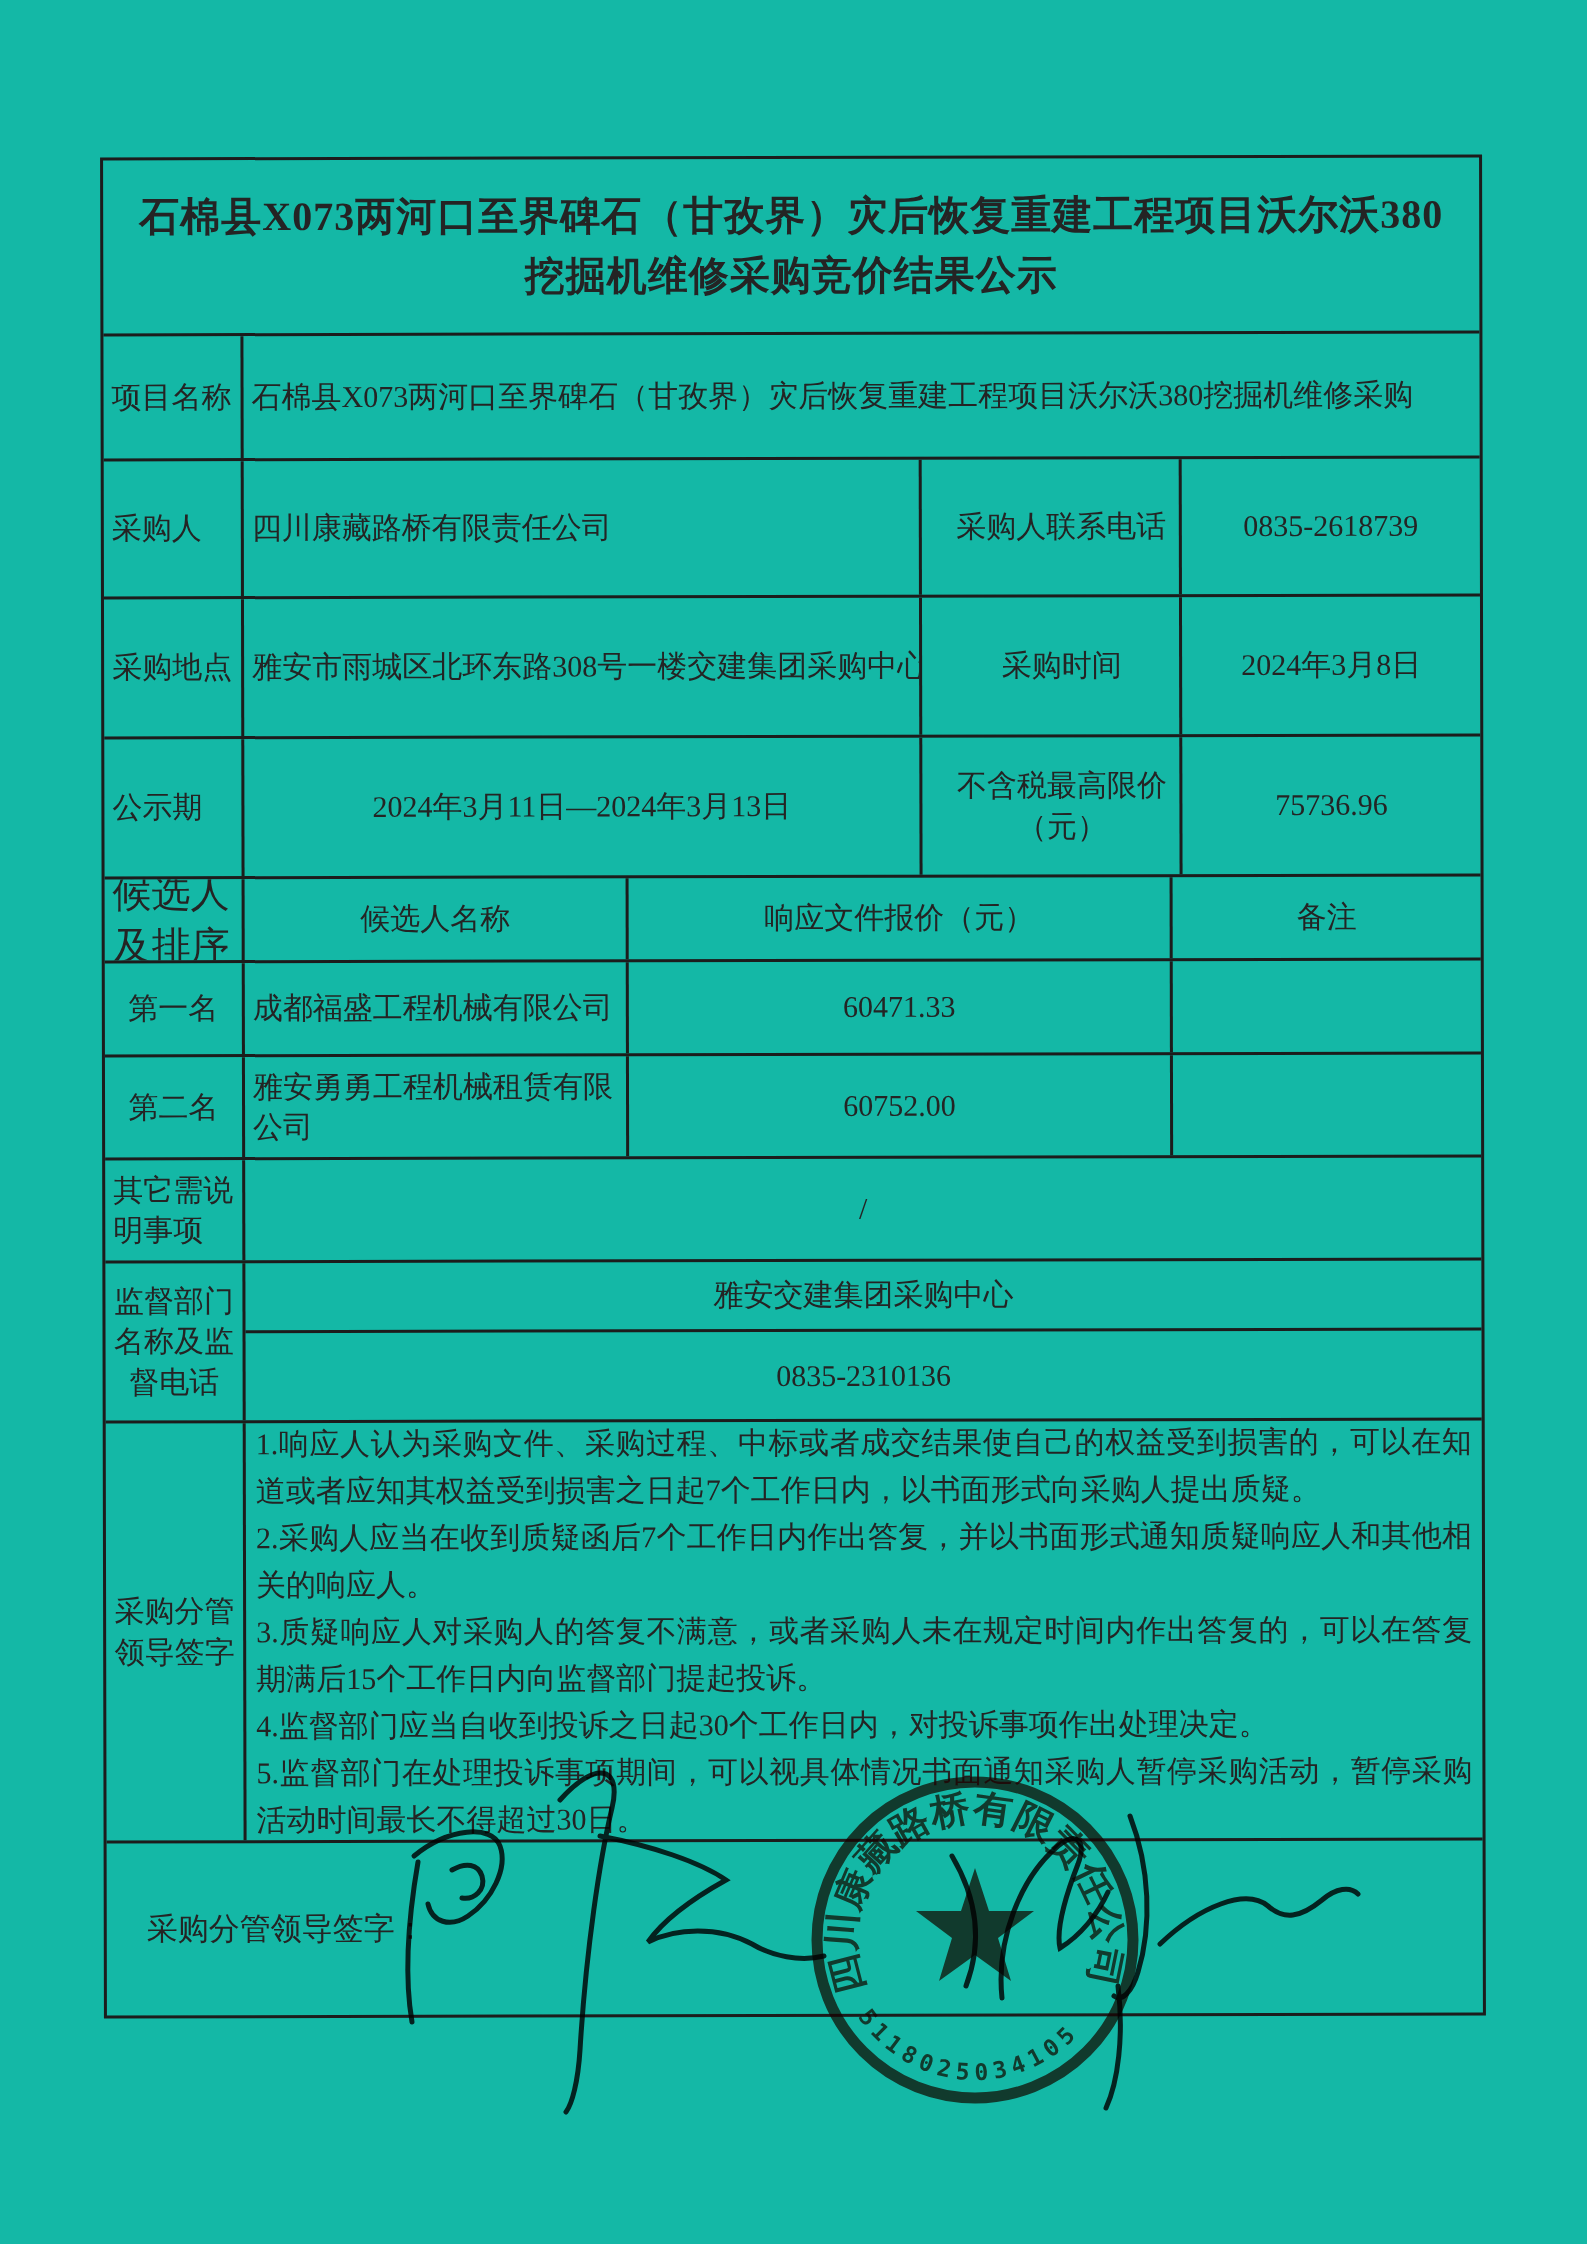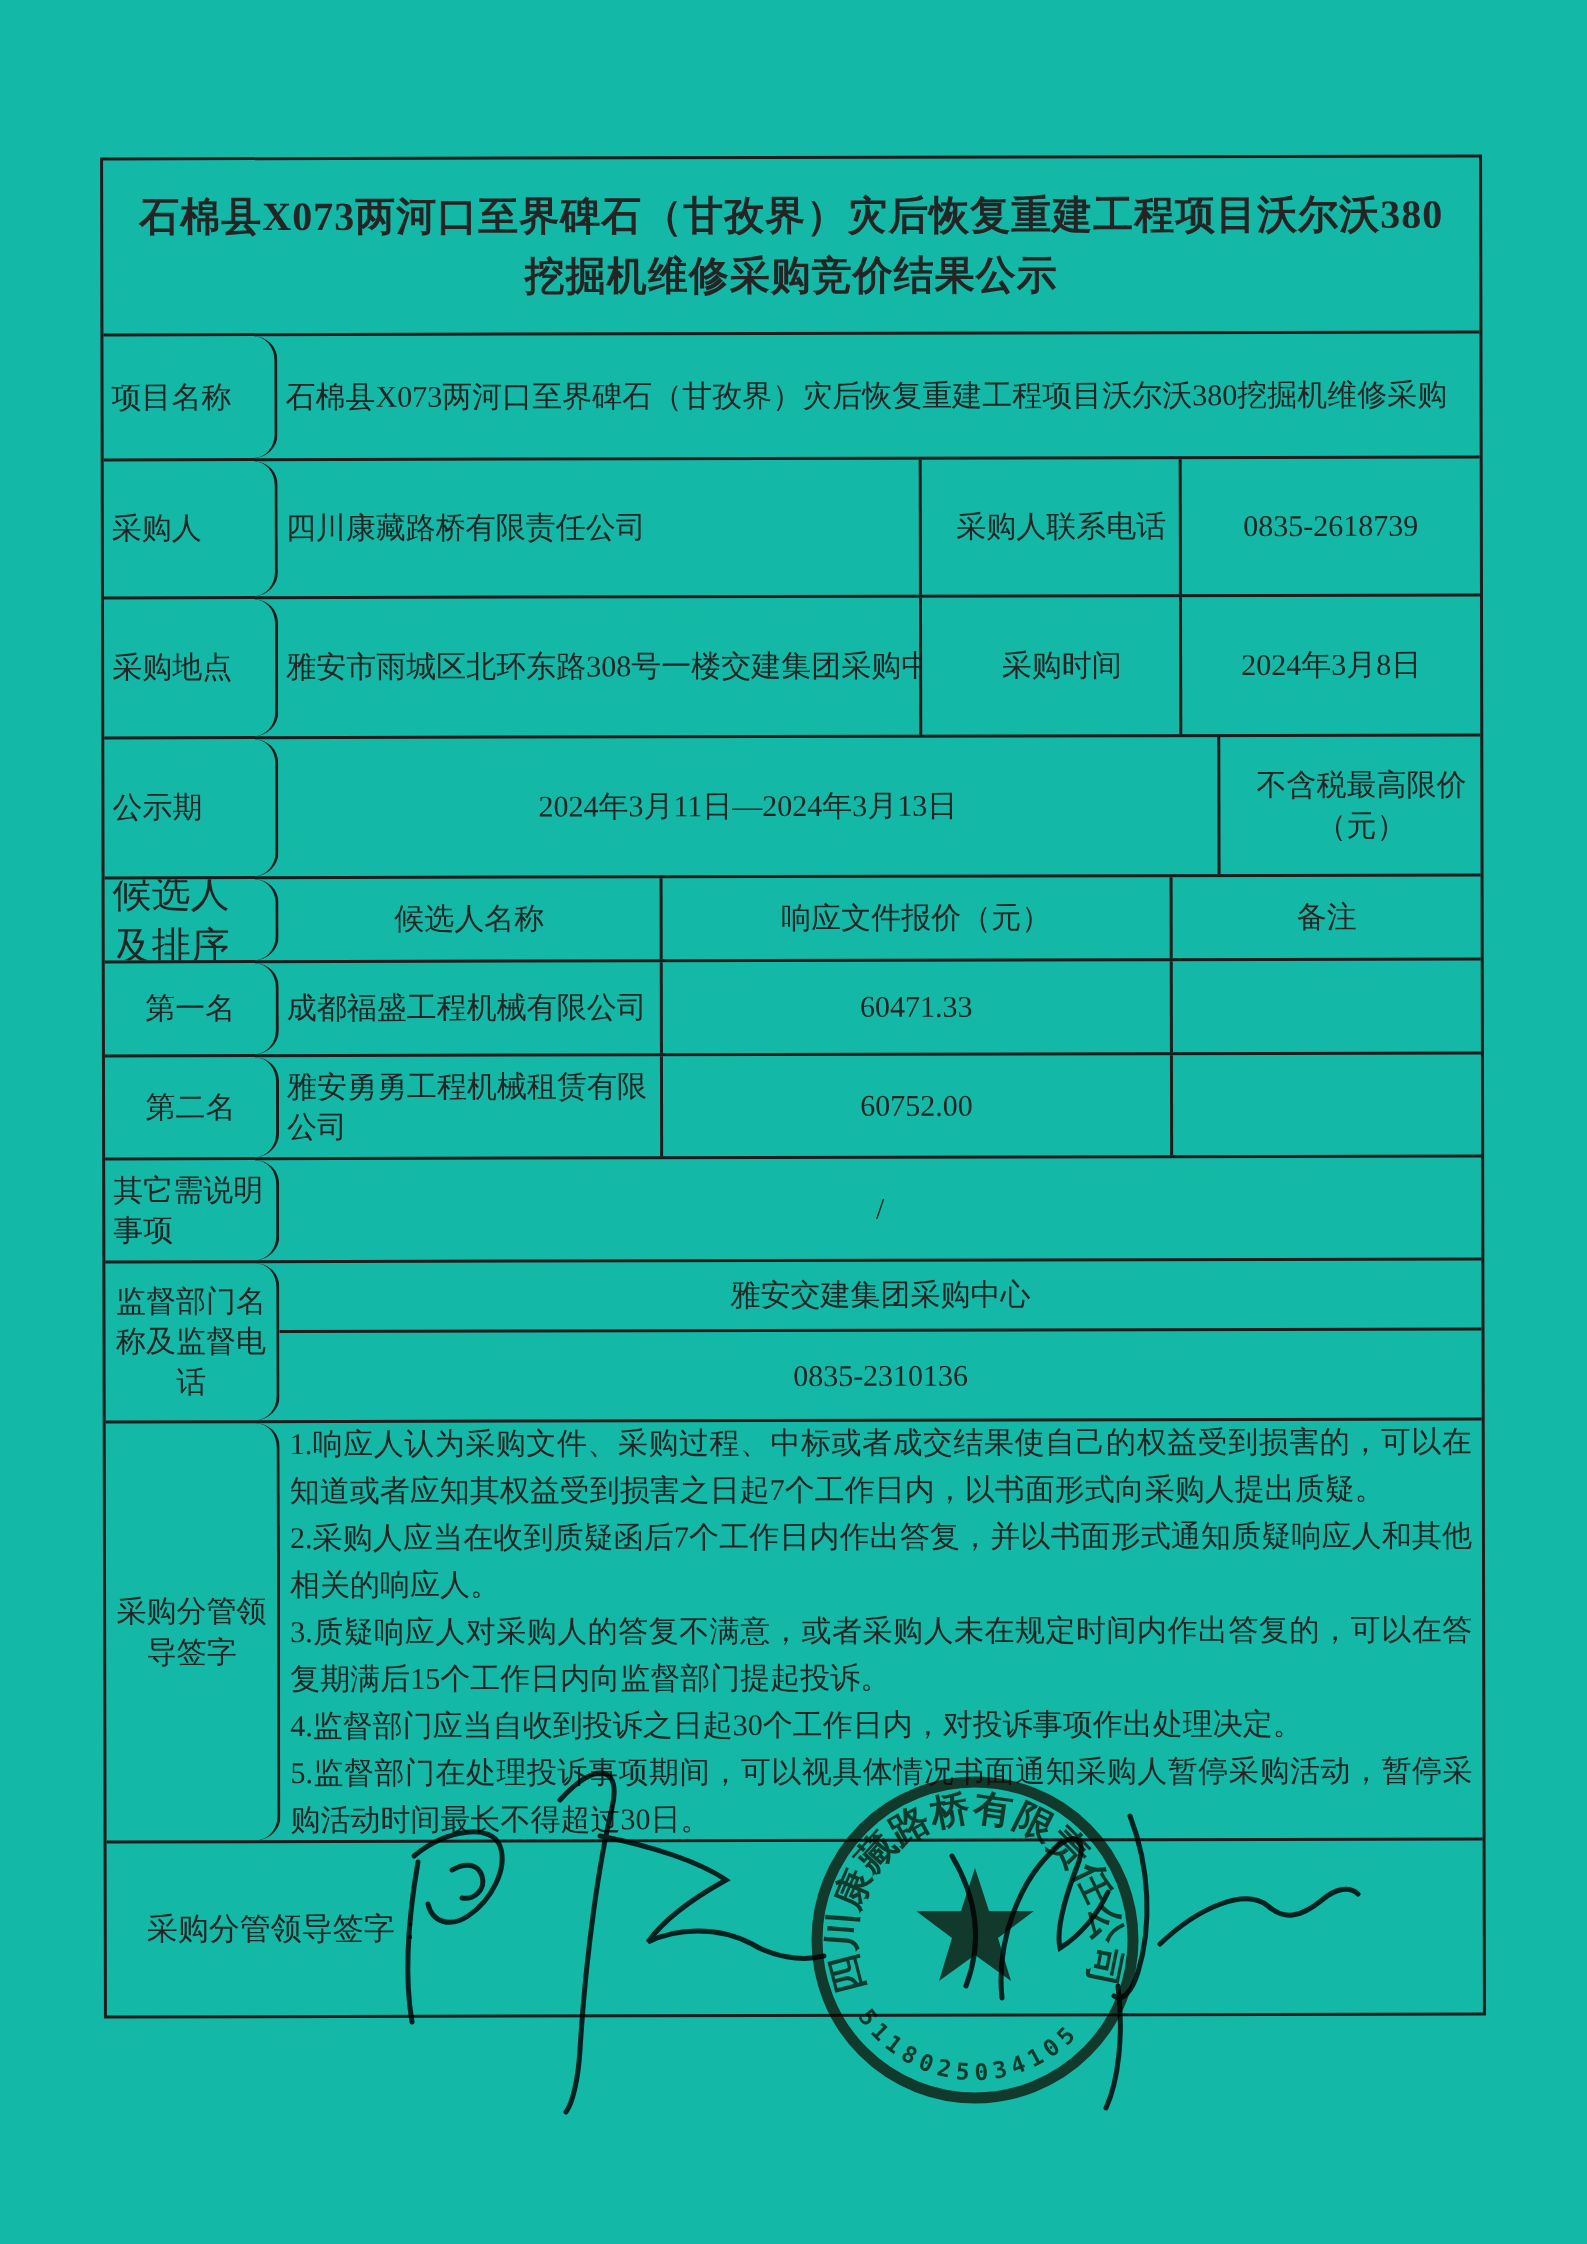--- a/index.html
+++ b/index.html
@@ -23,21 +23,21 @@
   .t-row:last-child{border-bottom:none;}
   .cell{
     box-sizing:border-box;
     border-right:3px solid #1c1c1c;
     display:flex;align-items:center;
     font-size:30px;line-height:1.35;
     padding:4px 8px;
     overflow:hidden;
   }
   .cell:last-child{border-right:none;}
-  .col-label{width:174px;flex:none;border-radius:24px;}
+  .col-label{width:140px;flex:none;}
   .col-c3{width:238px;flex:none;justify-content:center;text-align:center;margin-left:22px;}
   .col-c4{width:298px;flex:none;justify-content:center;text-align:left;}
   .col-flex{flex:1;}
   .col-name{width:384px;flex:none;}
   .col-note{width:308px;flex:none;}
   .center{justify-content:center;text-align:center;}
   .nowrap{white-space:nowrap;}
   .title-row{
     height:173px;border-bottom:3px solid #1c1c1c;
     display:flex;flex-direction:column;justify-content:center;align-items:center;
@@ -94,20 +94,21 @@
       <div class="cell col-label">采购地点</div>
       <div class="cell col-flex nowrap">雅安市雨城区北环东路308号一楼交建集团采购中心</div>
       <div class="cell col-c3">采购时间</div>
       <div class="cell col-c4">2024年3月8日</div>
     </div>
 
     <div class="t-row h-publicity">
       <div class="cell col-label">公示期</div>
       <div class="cell col-flex center">2024年3月11日—2024年3月13日</div>
       <div class="cell col-c3">不含税最高限价（元）</div>
+      <div class="cell col-c4">75736.96</div>
     </div>
 
     <div class="t-row h-candhead">
       <div class="cell col-label" style="font-size:39px;">候选人及排序</div>
       <div class="cell col-name center">候选人名称</div>
       <div class="cell col-flex center">响应文件报价（元）</div>
       <div class="cell col-note center">备注</div>
     </div>
 
     <div class="t-row h-cand1">

